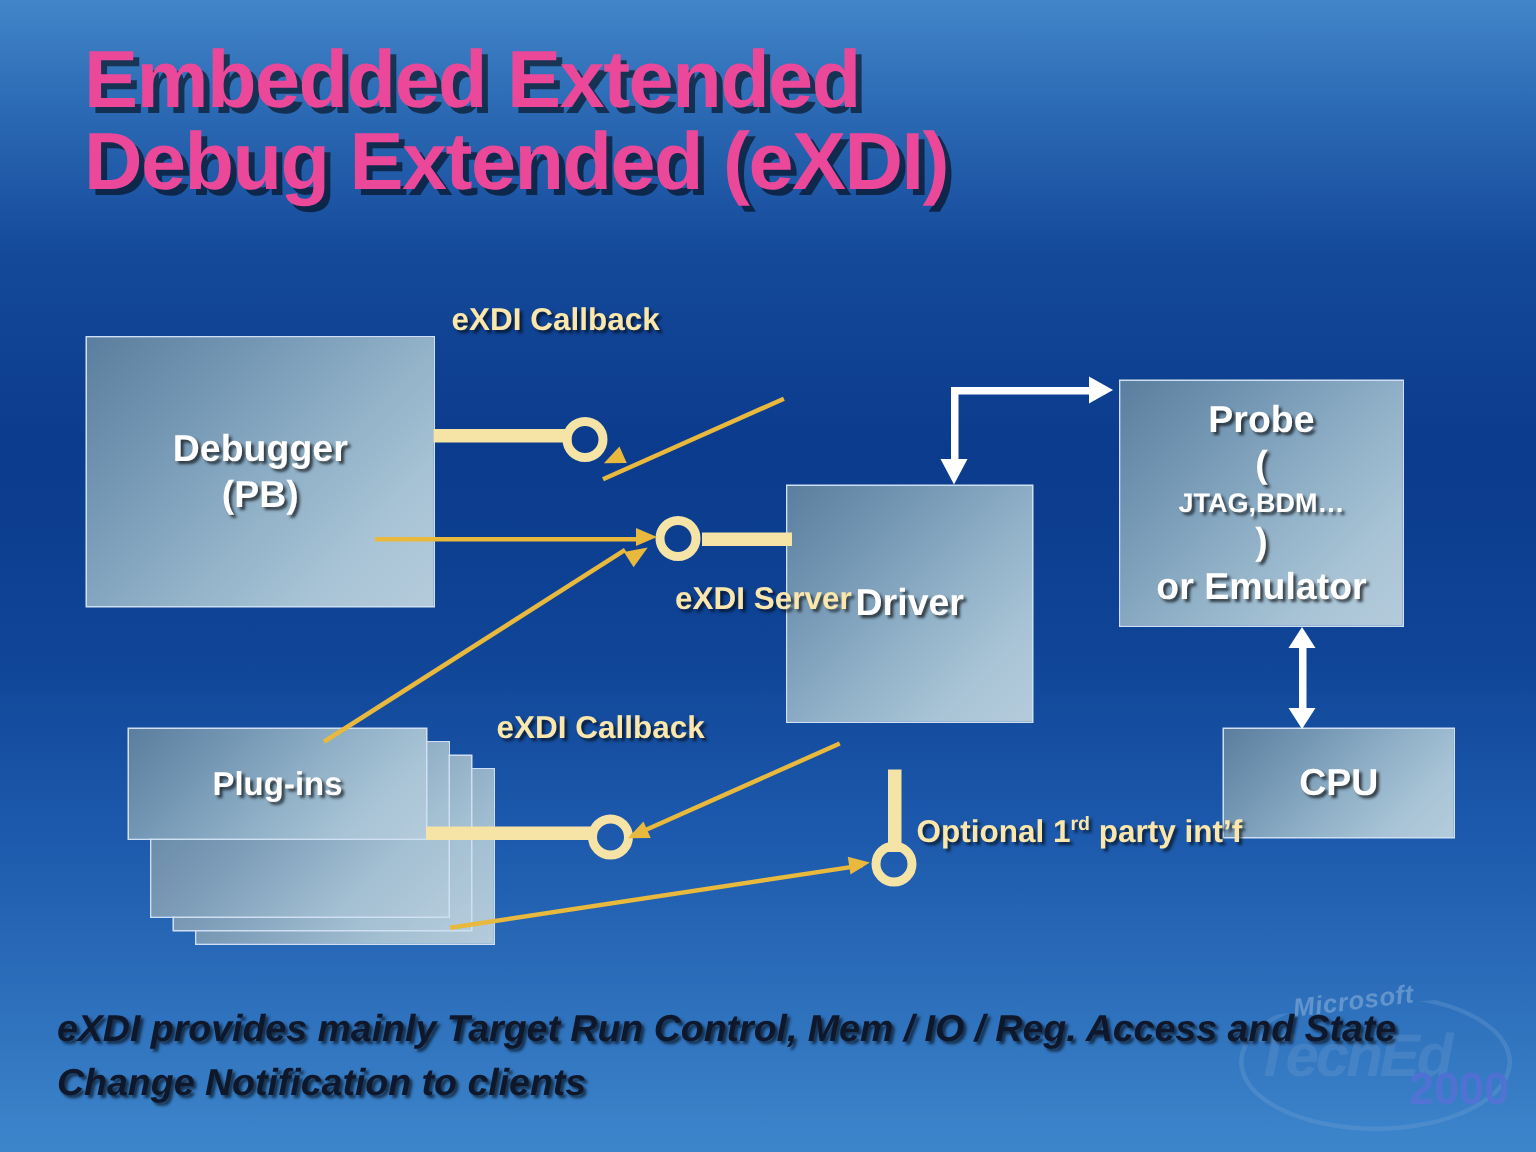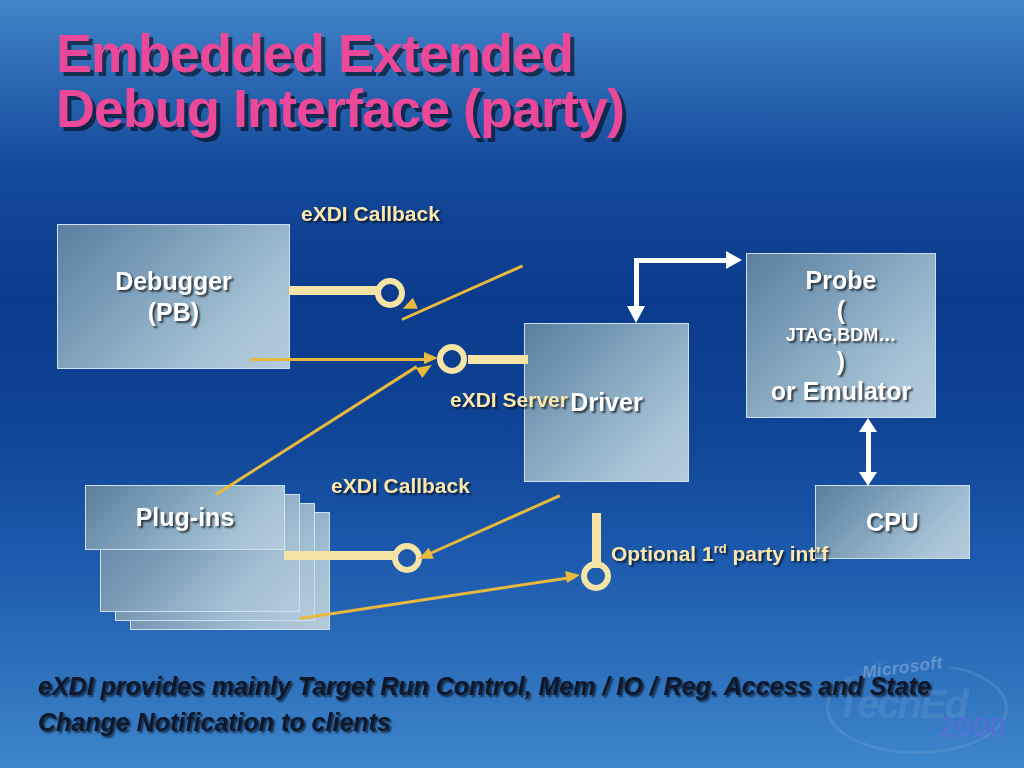--- a/index.html
+++ b/index.html
@@ -38,36 +38,36 @@
       linear-gradient(135deg,#5b7e9e 0%, #7497b4 28%, #93b3c9 58%, #a9c4d6 80%, #b4cbdb 100%);
     color:#ffffff;
     font-weight:bold;
     display:flex; flex-direction:column;
     align-items:center; justify-content:center;
     text-align:center;
     text-shadow:2px 2px 2px rgba(0,0,0,.65);
   }
   .box span { display:block; }
 
-  #box-debugger { left:57px;  top:224px; width:233px; height:145px; font-size:25px; line-height:1.22; }
+  #box-debugger { left:57px;  top:224px; width:233px; height:181px; font-size:25px; line-height:1.22; }
   #box-driver   { left:524px; top:323px; width:165px; height:159px; font-size:25px; }
   #box-probe    { left:746px; top:253px; width:190px; height:165px; font-size:25px; line-height:1.2; }
   #box-cpu      { left:815px; top:485px; width:155px; height:74px;  font-size:25px; }
   #box-probe .small { font-size:18px; }
 
   
   .sheet {
     position:absolute;
     border:1px solid #cfe0f2;
     background:linear-gradient(135deg,#5b7e9e 0%, #7b9bb7 40%, #a3bfd2 75%, #b4cbdb 100%);
   }
   #sheet4 { left:130px; top:512px; width:200px; height:118px; }
   #sheet3 { left:115px; top:503px; width:200px; height:118px; }
   #sheet2 { left:100px; top:494px; width:200px; height:118px; }
-  #box-plugins { left:85px; top:485px; width:200px; height:65px; font-size:25px; }
+  #box-plugins { left:85px; top:485px; width:200px; height:75px; font-size:22px; }
 
   
   .yline {
     position:absolute; background:#f6e3a6;
     box-shadow:0 0 0 0 transparent;
   }
   .ysock {
     position:absolute; width:30px; height:30px; border-radius:50%;
     border:6px solid #f6e3a6; background:transparent;
   }
@@ -100,21 +100,21 @@
             border:3px solid #77a3d4; border-radius:50%;
             clip-path: polygon(0 18%, 100% 0, 100% 100%, 0 100%); }
 </style>
 </head>
 <body>
 
 <div id="slide">
 
   <div class="title">
     <span>Embedded Extended</span>
-    <span class="l2">Debug Interface (party)</span>
+    <span class="l2">Debug Extended (eXDI)</span>
   </div>
 
   <div class="box" id="box-debugger">
     <span>Debugger</span>
     <span>(PB)</span>
   </div>
 
   <div class="box" id="box-driver">
     <span>Driver</span>
   </div>

